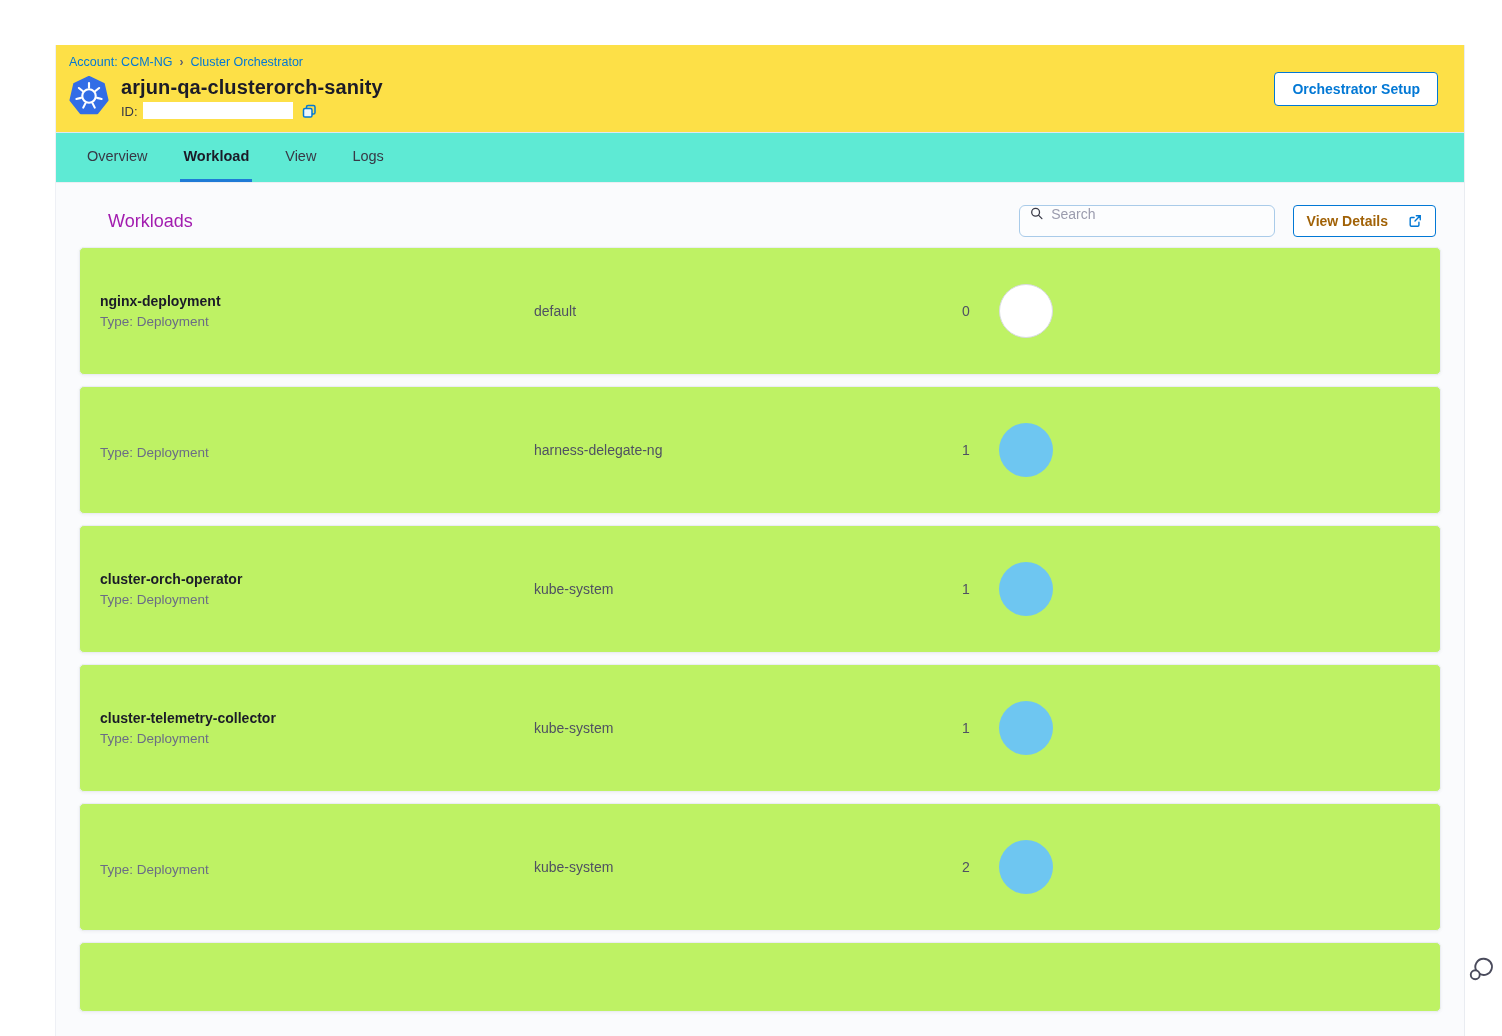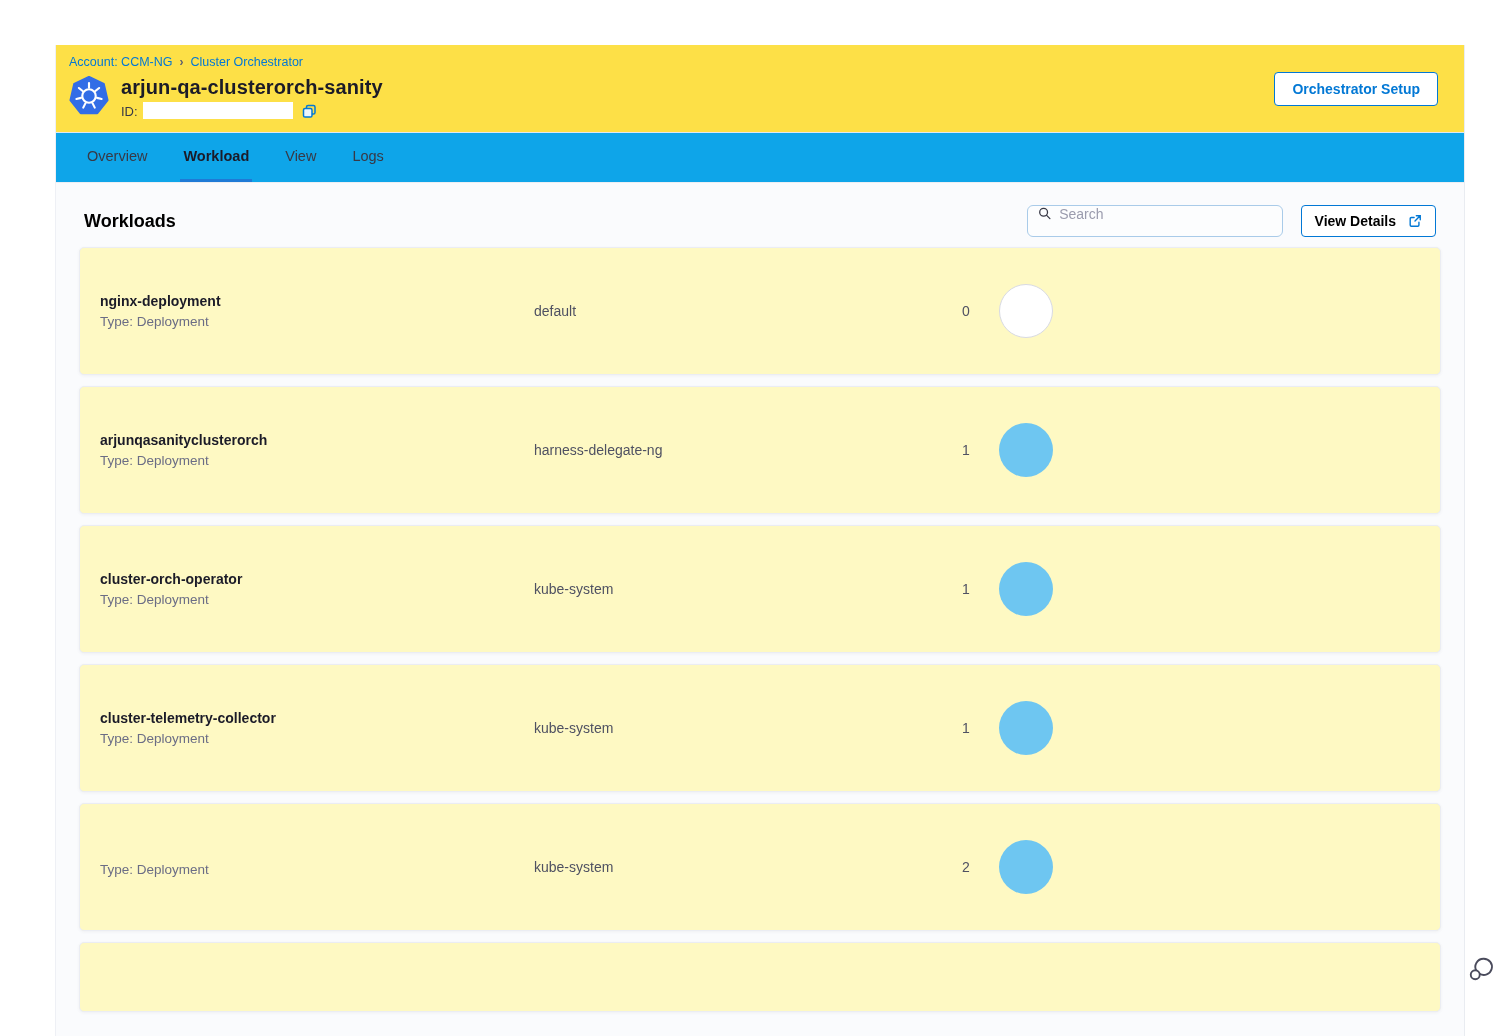--- a/index.html
+++ b/index.html
@@ -20,44 +20,44 @@
   .titles { margin-left:12px; }
   .page-title { font-size:20px; font-weight:700; color:#1b1b28; letter-spacing:0.1px; }
   .id-row { display:flex; align-items:flex-end; margin-top:3px; font-size:13px; color:#383946; }
   .id-redaction { width:150px; height:17px; background:#ffffff; margin-left:5px; }
   .copy-icon { margin-left:9px; cursor:pointer; display:flex; }
   .setup-btn { position:absolute; right:26px; top:27px; background:#ffffff; border:1px solid #0278d5;
     border-radius:4px; color:#0278d5; font-weight:700; font-size:14px; padding:8px 17px; cursor:pointer;
     font-family:inherit; }
 
   
-  .tabbar { height:50px; background:#0ea5e9; display:flex; align-items:stretch; padding-left:28px;
+  .tabbar { height:50px; background:#5eead4; display:flex; align-items:stretch; padding-left:28px;
     border-bottom:1px solid #eceef3; }
   .tab { display:flex; align-items:center; margin-right:30px; font-size:14.5px; color:#383946;
     border-bottom:3px solid transparent; padding:0 3px; cursor:pointer; }
   .tab.active { font-weight:700; color:#1b1b28; border-bottom-color:#1f7ad6; }
 
   
   .main { flex:1; background:#fafbfd; padding:0 23px; }
   .toolbar { margin-top:21px; height:34px; display:flex; align-items:center; padding:0 5px; }
-  .section-title { font-size:18px; font-weight:700; color:#000000; }
+  .section-title { font-size:18px; font-weight:400; color:#a21caf;margin-left:24px; }
   .searchbox { margin-left:auto; width:256px; height:32px; border:1.5px solid #a9cbe9; border-radius:6px;
     background:#fcfdfe; display:flex; align-items:flex-start; padding:0 10px; gap:8px; }
   .searchbox input { border:none; outline:none; background:transparent; font-size:14px; color:#1b1b28;
     width:100%; font-family:inherit; }
   .searchbox input::placeholder { color:#9b9cae; }
   .details-btn { margin-left:18px; height:32px; padding:0 13px; border:1px solid #0278d5; border-radius:4px;
-    background:#ffffff; color:#000000; font-size:14px; font-weight:700; display:flex; align-items:center;
-    gap:12px; cursor:pointer; font-family:inherit;text-align:center; }
+    background:#ffffff; color:#a16207; font-size:14px; font-weight:700; display:flex; align-items:center;
+    gap:20px; cursor:pointer; font-family:inherit;text-align:center; }
 
   .grid-cols { display:grid; grid-template-columns:434px 428px 1fr; align-items:center; padding-left:20px; }
   .thead { margin-top:15px; height:34px; background:#f0f1f7; border-radius:2px;
     font-size:11px; font-weight:700; color:#55566b; letter-spacing:0.4px; }
   .rows { margin-top:9px; display:flex; flex-direction:column; gap:11px; }
-  .row-card { height:128px; background:#fef9c3; border:1px solid #ebedf3; border-radius:5px;
+  .row-card { height:128px; background:#bef264; border:1px solid #ebedf3; border-radius:5px;
     box-shadow:0 1px 3px rgba(96,97,112,0.07); cursor:pointer; }
   .row-card.partial { height:70px; }
   .wl-name { font-size:14px; font-weight:700; color:#1b1b28; }
   .wl-type { font-size:13.5px; color:#6b6d85; margin-top:5px; }
   .wl-ns { font-size:14px; color:#4f5162; }
   .replicas-cell { display:flex; align-items:center; }
   .replica-count { font-size:14px; color:#4f5162; min-width:24px; }
   .circle { width:54px; height:54px; border-radius:50%; margin-left:13px; }
   .circle.empty { background:#ffffff; border:1px solid #d8dae3; }
   .circle.filled { background:#6ec6f1; }
@@ -143,21 +143,20 @@
         </div>
         <div class="wl-ns">default</div>
         <div class="replicas-cell">
           <span class="replica-count">0</span>
           <span class="circle empty"></span>
         </div>
       </div>
 
       <div class="row-card grid-cols">
         <div>
-          <div class="wl-name">arjunqasanityclusterorch</div>
           <div class="wl-type">Type: Deployment</div>
         </div>
         <div class="wl-ns">harness-delegate-ng</div>
         <div class="replicas-cell">
           <span class="replica-count">1</span>
           <span class="circle filled"></span>
         </div>
       </div>
 
       <div class="row-card grid-cols">

